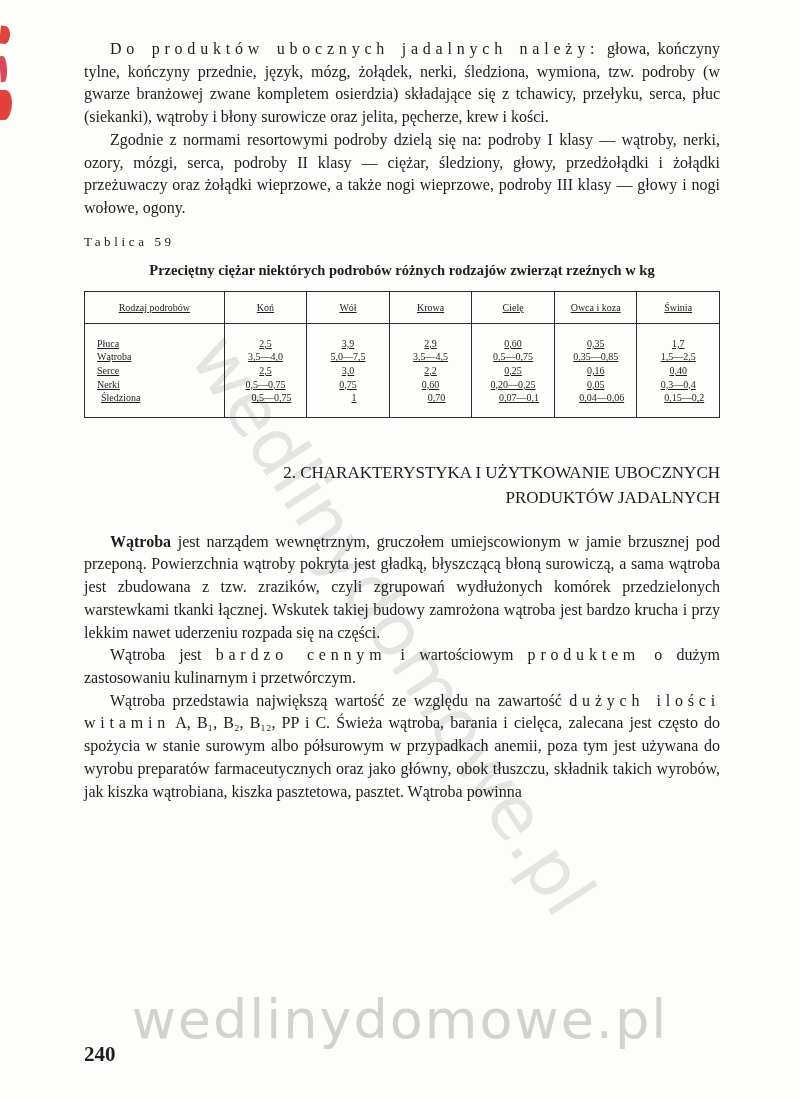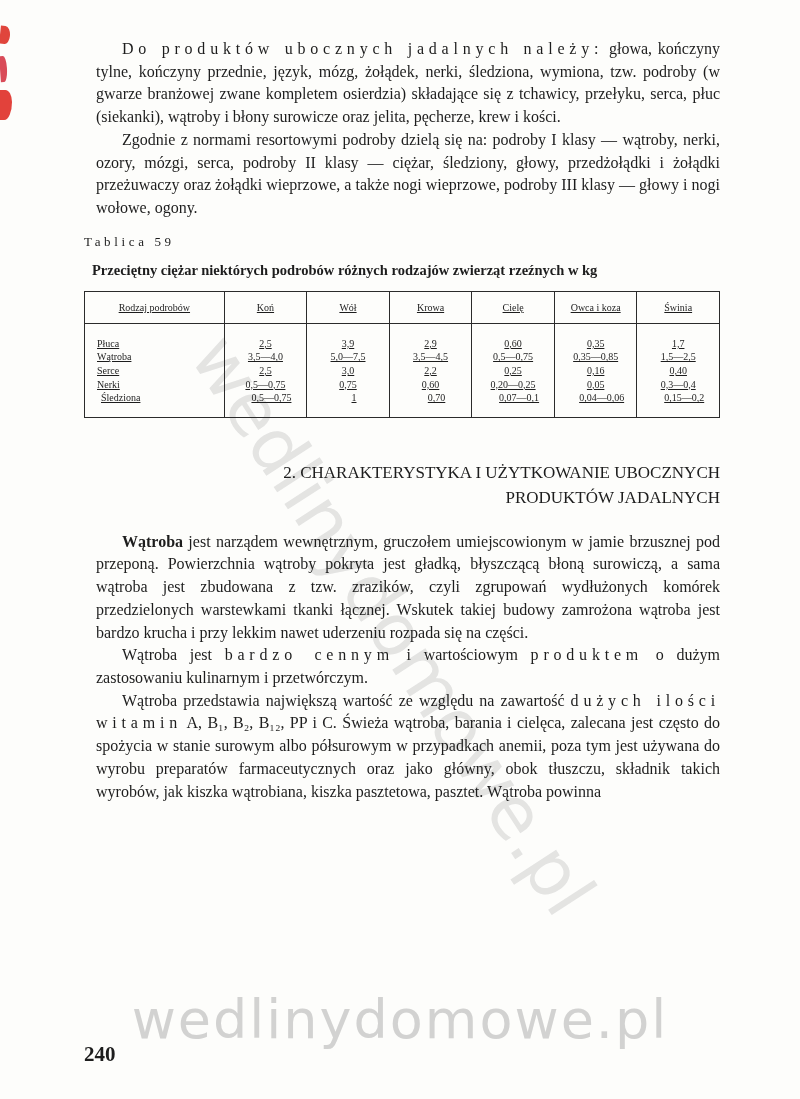--- a/index.html
+++ b/index.html
@@ -6,30 +6,30 @@
   html,body { background:#e9e9e9; }
   body { font-family:"Liberation Serif", serif; }
   .page {
     position:relative; width:800px; height:1099px;
     background:#fdfdfb; color:#1d1d1d; overflow:hidden;
     margin:0 auto;
   }
   .content { position:relative; padding:38px 80px 0 84px; z-index:2; }
 
   .para { font-size:16px; line-height:1.42; text-align:justify; }
-  .para.indent { text-indent:26px;margin-left:12px; }
+  .para.indent { text-indent:26px; }
   .bold { font-weight:bold; }
   .spaced { letter-spacing:0.30em; }
 
   .tablica-label {
     text-align:left; font-size:13px; letter-spacing:0.28em;
     margin:14px 2px 10px 0;
   }
   .table-caption {
-    font-weight:bold; font-size:14.5px; line-height:1.45;
+    font-weight:bold; text-align:center; font-size:14.5px; line-height:1.45;
     margin:0 auto 10px auto; max-width:620px;
   }
 
   table.weights {
     width:100%; border-collapse:collapse; font-size:10px;
     border:1.5px solid #2b2b2b; background:transparent;text-decoration:underline;
   }
   .weights th {
     border-right:1px solid #2b2b2b; border-bottom:1px solid #2b2b2b;
     font-weight:normal; text-align:center; padding:9px 3px; line-height:1.3;

